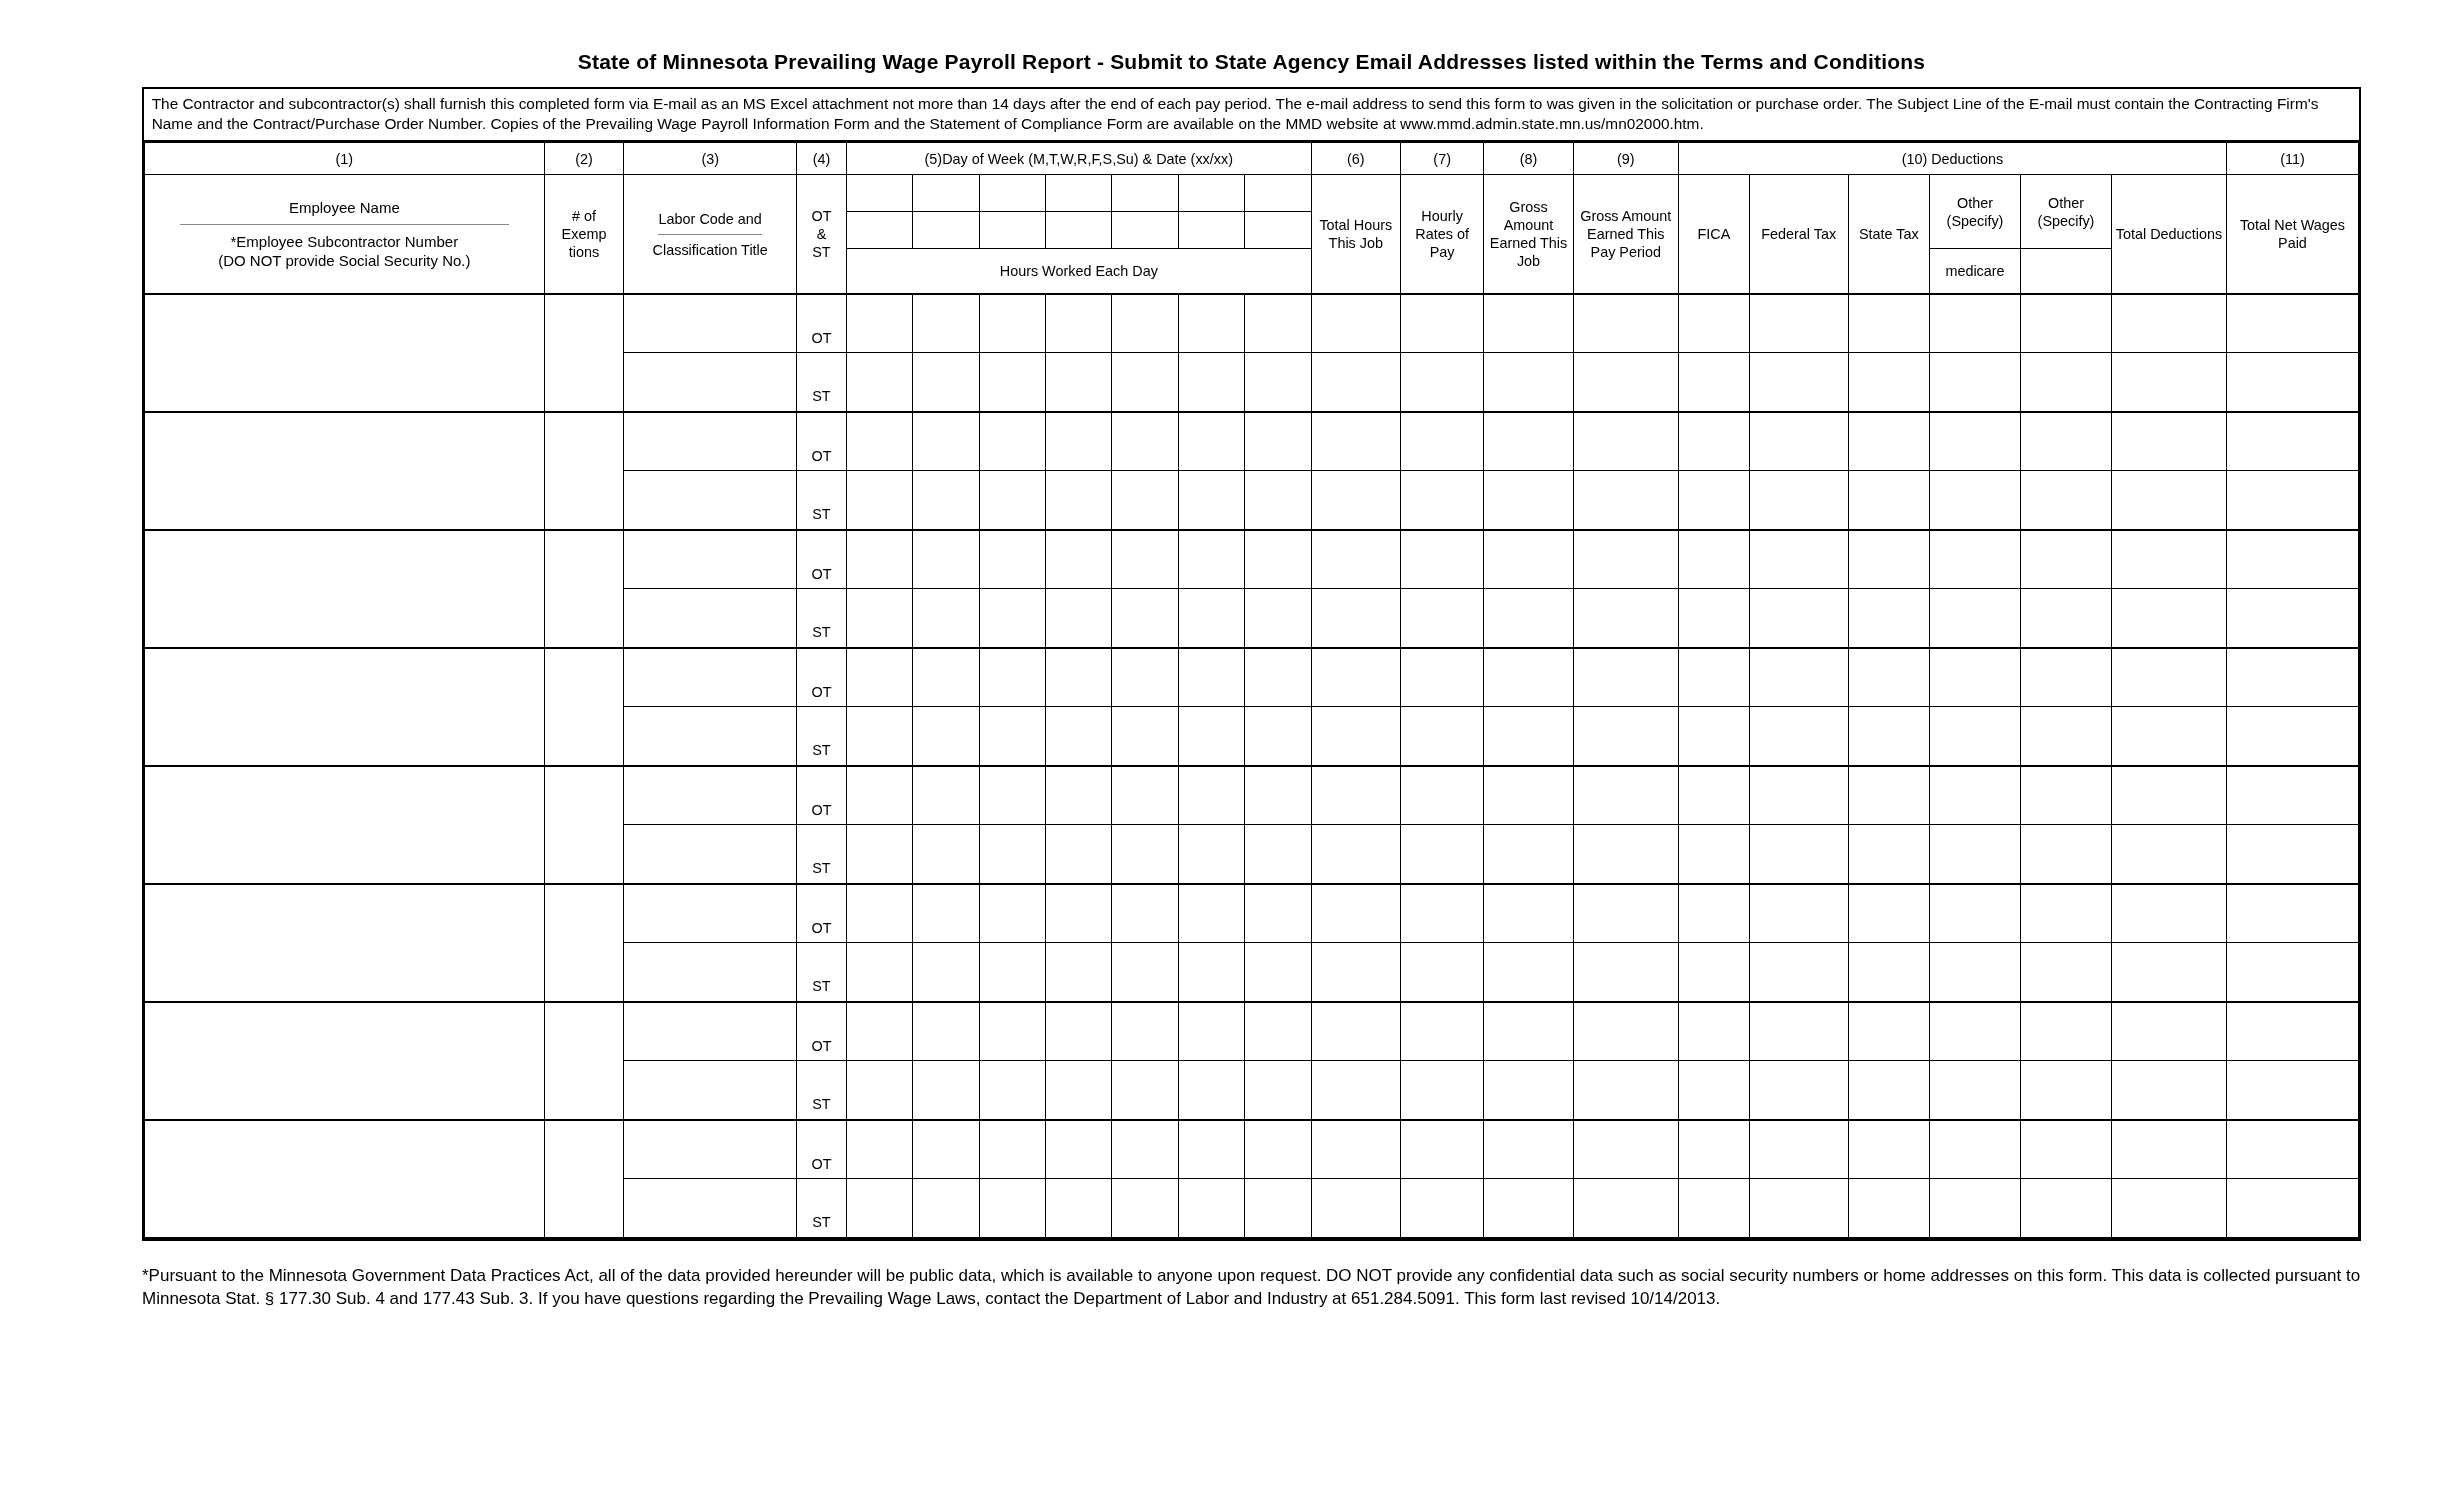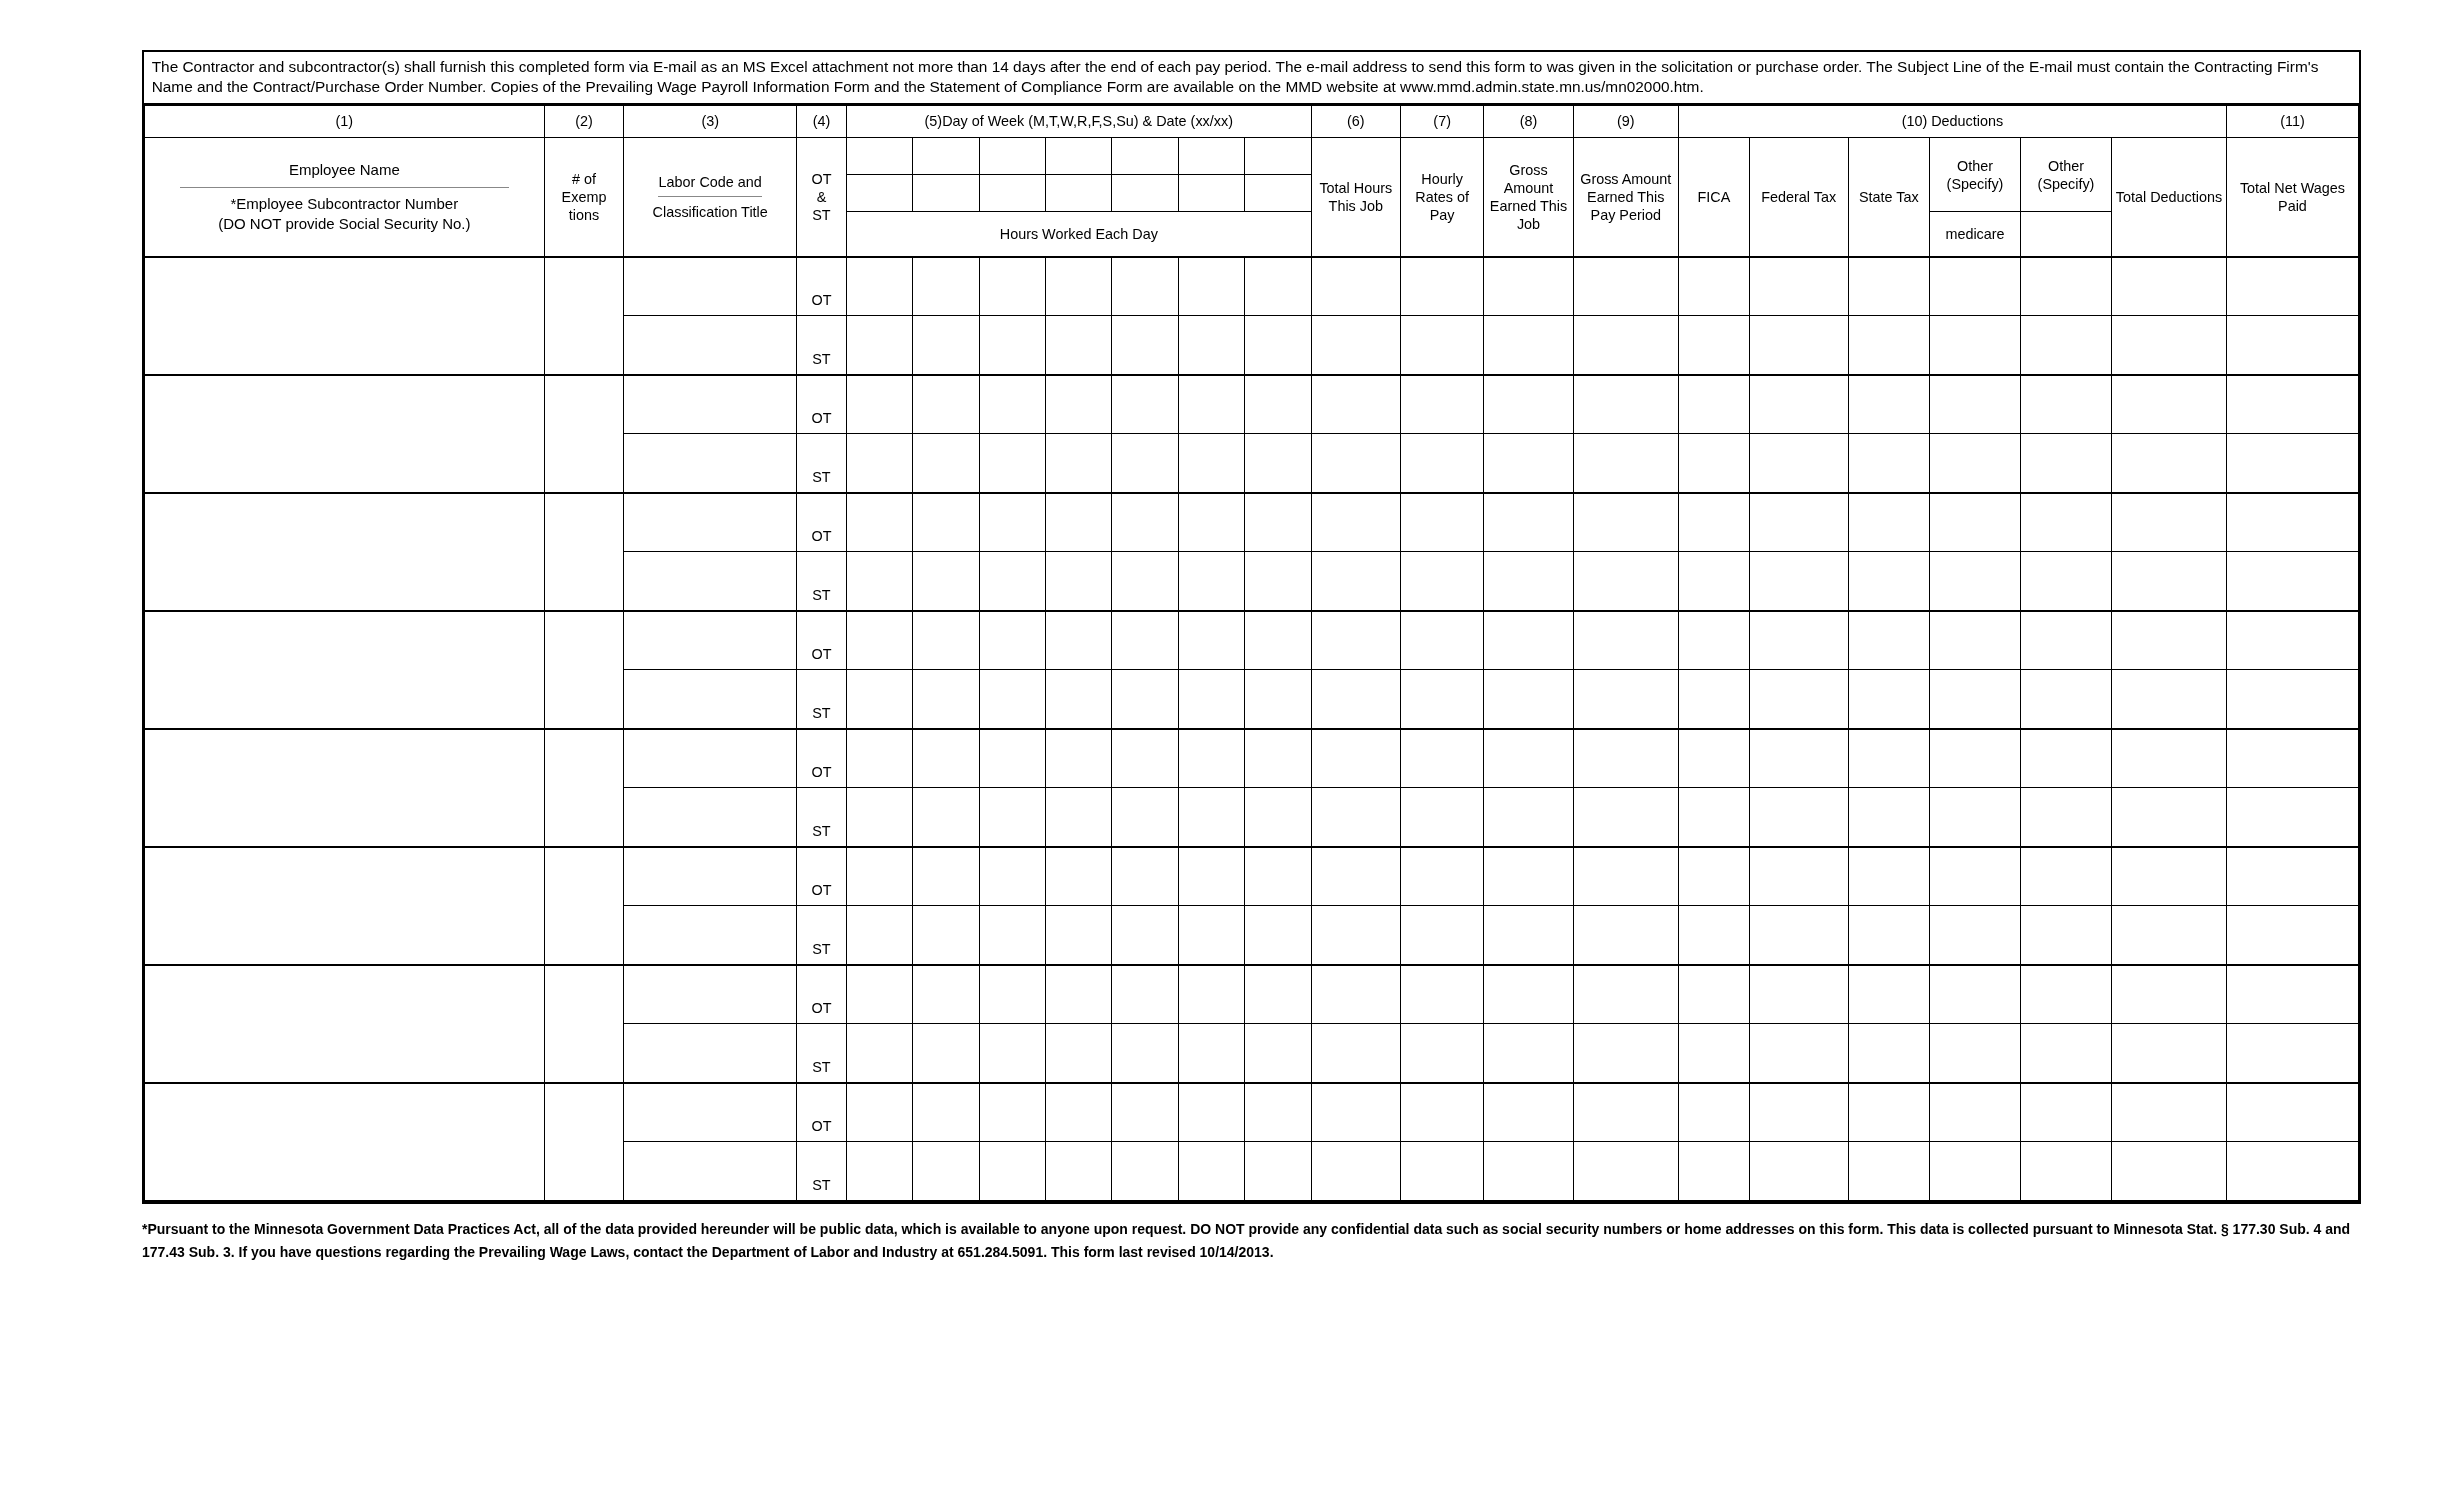--- a/index.html
+++ b/index.html
@@ -82,31 +82,32 @@
   tbody td { border-bottom-width: 1px; }
   tbody tr.st td { border-bottom-width: 2.9px; }
   tbody td.span2 { border-bottom-width: 2.9px; }
   td.otst-lbl {
     vertical-align: bottom;
     text-align: center;
     padding-bottom: 6.7px;
     font-size: 14.4px;
   }
   .footer {
-    margin-top: 14px;
-    font-size: 14px;
-    font-weight: bold;
+    margin-top: 23px;
+    font-size: 17px;
+    font-weight: normal;
     line-height: 23px;
   }
 </style>
 </head>
 <body>
 
 <div class="page">
 
+  <div class="title">State of Minnesota Prevailing Wage Payroll Report - Submit to State Agency Email Addresses listed within the Terms and Conditions</div>
 
   <div class="form">
 
     <div class="intro">The Contractor and subcontractor(s) shall furnish this completed form via E-mail as an MS Excel attachment not more than 14 days after the end of each pay period.  The e-mail address to send this form to was given in the solicitation or purchase order.  The Subject Line of the E-mail must contain the Contracting Firm's Name and the Contract/Purchase Order Number.  Copies of the Prevailing Wage Payroll Information Form and the Statement of Compliance Form are available on the MMD website at www.mmd.admin.state.mn.us/mn02000.htm.</div>
 
 
 
 
     <table>
       <colgroup>

